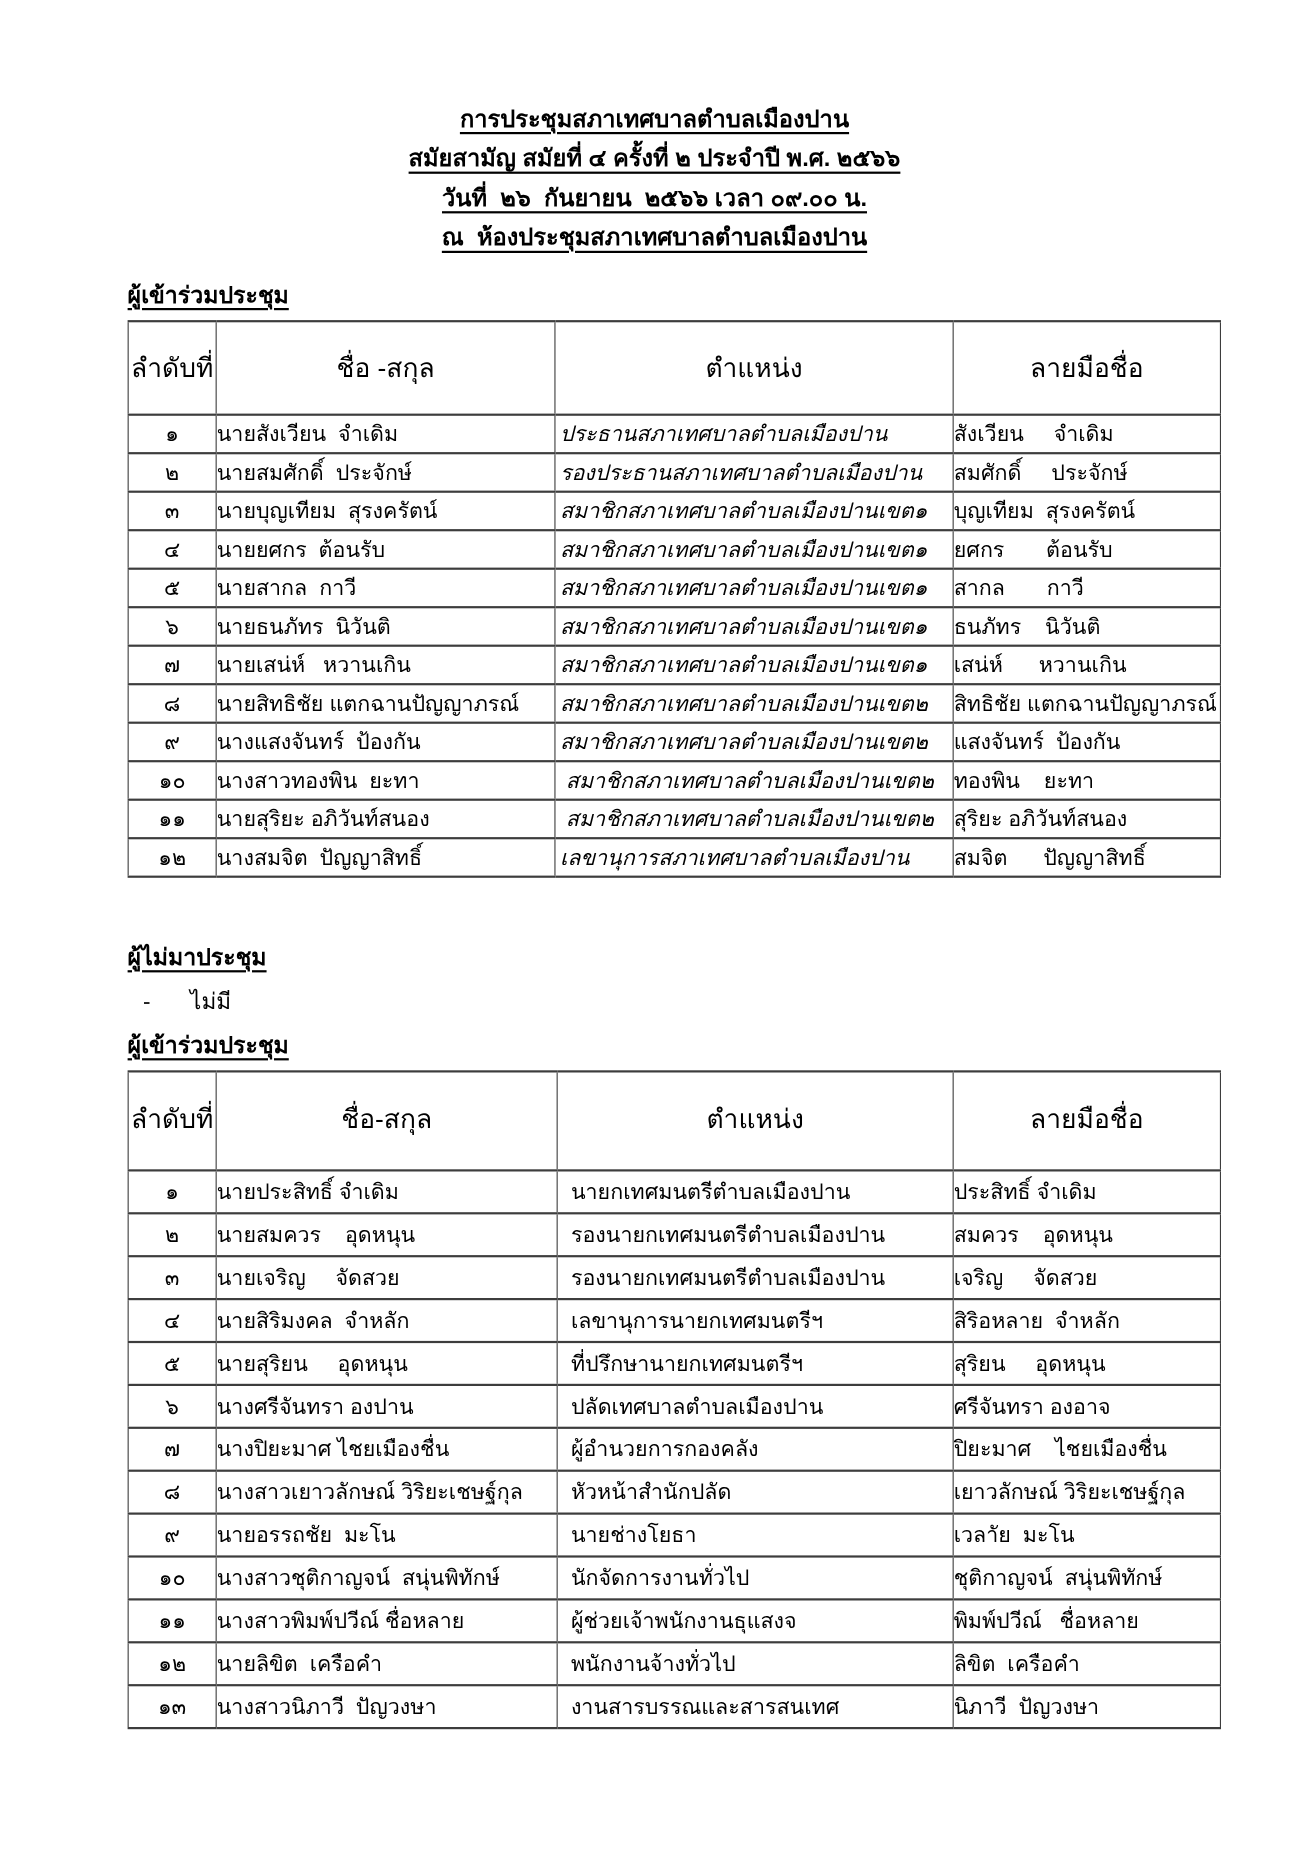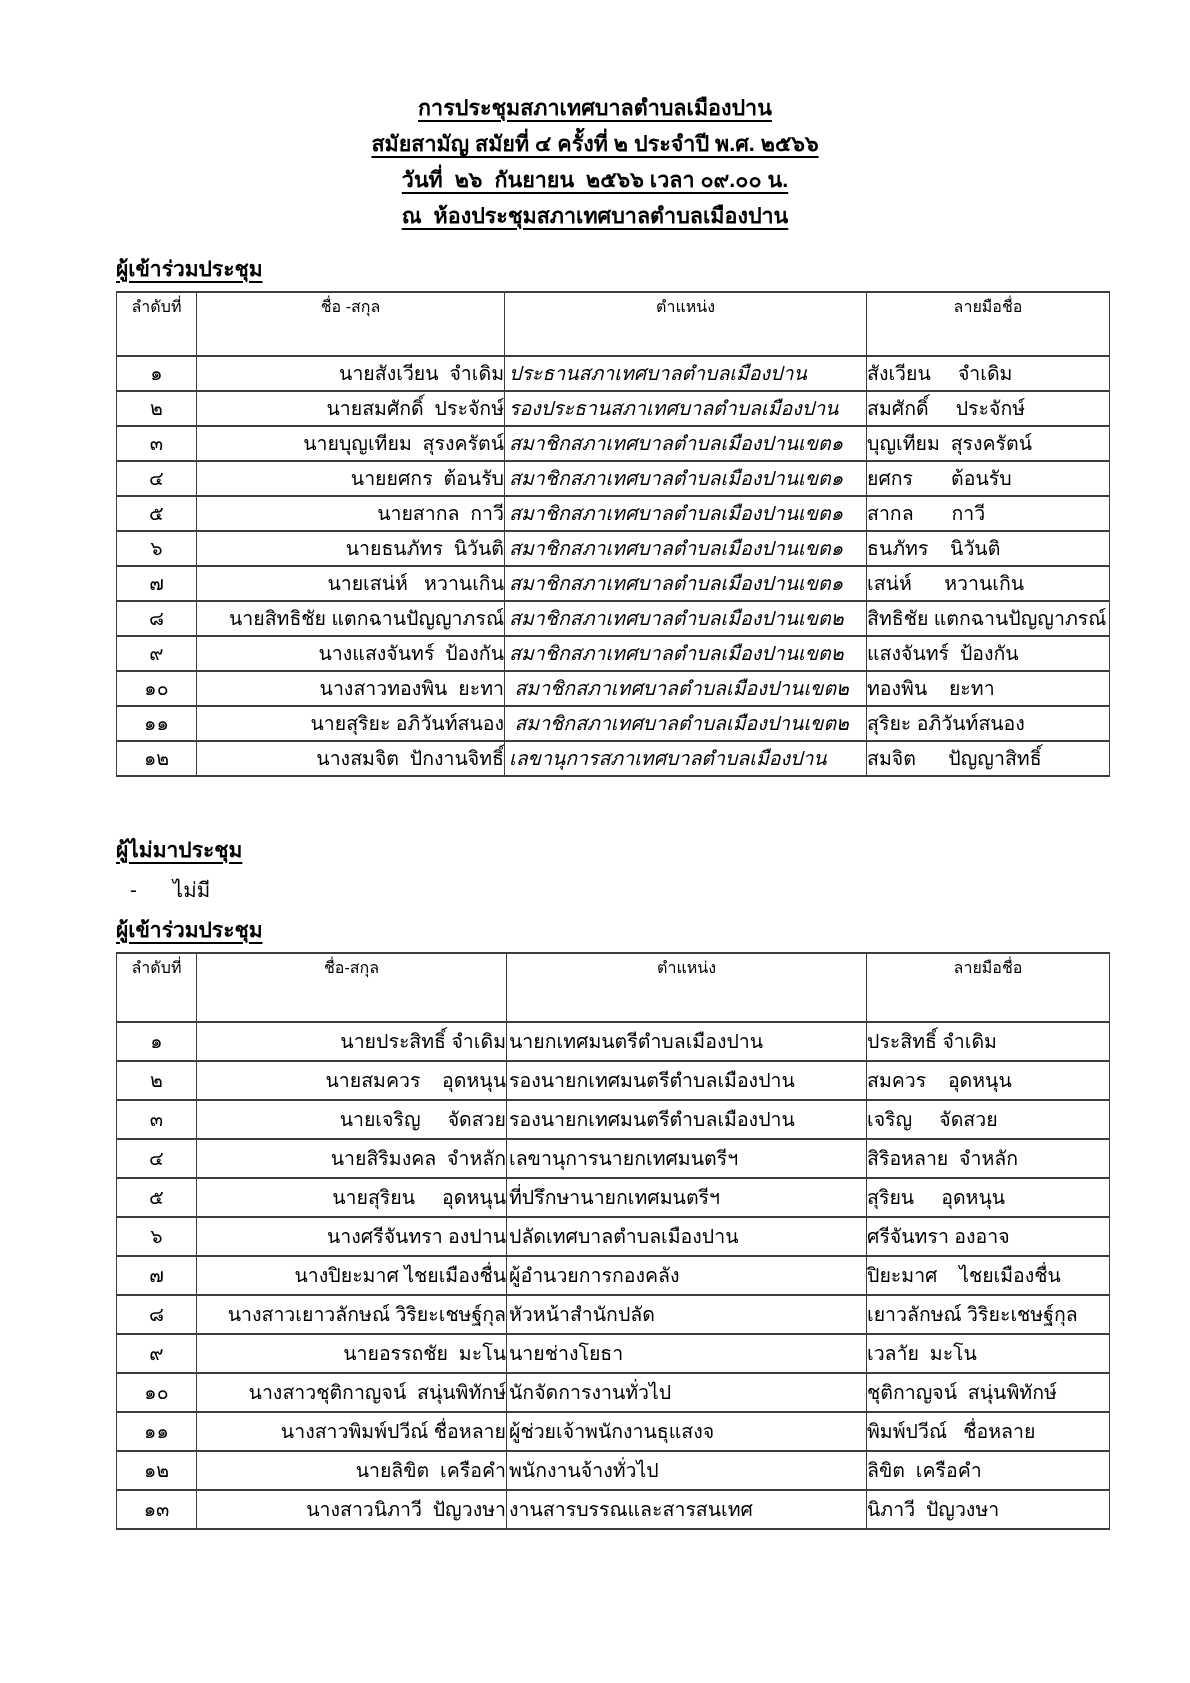--- a/index.html
+++ b/index.html
@@ -64,37 +64,37 @@
     border-left:1px solid #3d3d3d;
     border-right:1px solid #3d3d3d;
     border-top:2px solid #3d3d3d;
     border-bottom:2px solid #3d3d3d;
     padding:0;
     white-space:pre;
     overflow:hidden;
   }
   table.roster th {
     font-weight:normal;
-    font-size:16px;
+    font-size:24px;
     text-align:center;
     vertical-align:top;
-    padding-top:1px;
+    padding-top:22px;
   }
   table.t1 th { height:61px; }
   table.t2 th { height:66px; }
   table.t1 td { height:33px; }
   table.t2 td { height:37px; }
   table.roster td {
     font-size:19.5px;
     vertical-align:middle;
   }
   td.cell-no { text-align:center; font-size:19px; }
-  td.cell-name { padding-left:11px;text-align:right; }
+  td.cell-name { padding-left:11px; }
   table.t1 td.cell-position { padding-left:4px;font-style:italic; }
-  table.t2 td.cell-position { padding-left:2px; }
+  table.t2 td.cell-position { padding-left:12px; }
   td.cell-signature { padding-left:12px; }
 </style>
 </head>
 <body>
 
 <div class="page">
 
   <header class="title-block">
 
       <div><span class="title-line">การประชุมสภาเทศบาลตำบลเมืองปาน</span></div>
@@ -203,21 +203,21 @@
 
           <tr>
             <td class="cell-no">๑๑</td>
             <td class="cell-name">นายสุริยะ อภิวันท์สนอง</td>
             <td class="cell-position"> สมาชิกสภาเทศบาลตำบลเมืองปานเขต๒</td>
             <td class="cell-signature">สุริยะ อภิวันท์สนอง</td>
           </tr>
 
           <tr>
             <td class="cell-no">๑๒</td>
-            <td class="cell-name">นางสมจิต  ปักงานจิทธิ์</td>
+            <td class="cell-name">นางสมจิต  ปัญญาสิทธิ์</td>
             <td class="cell-position">เลขานุการสภาเทศบาลตำบลเมืองปาน</td>
             <td class="cell-signature">สมจิต      ปัญญาสิทธิ์</td>
           </tr>
         </tbody>
     </table>
 
     <h2 class="section-heading" id="heading-absent">ผู้ไม่มาประชุม</h2>
 
     <div class="dash-row">
       <span>-</span>

